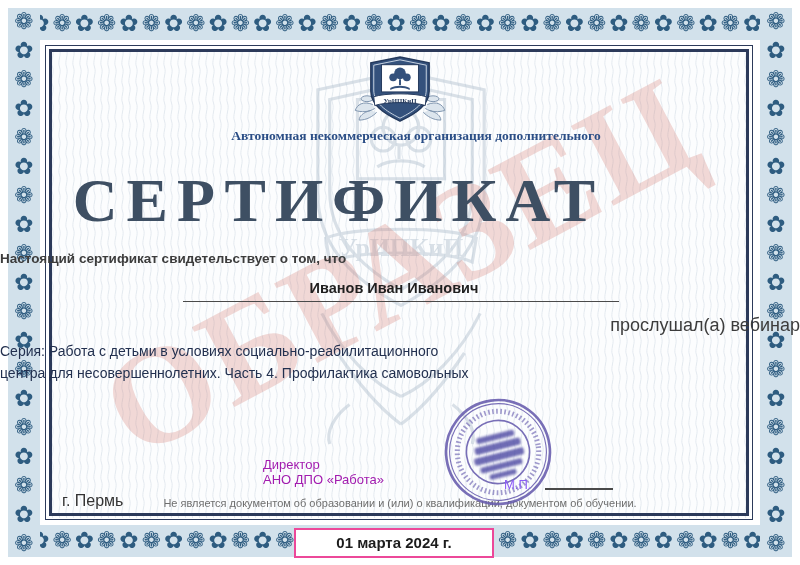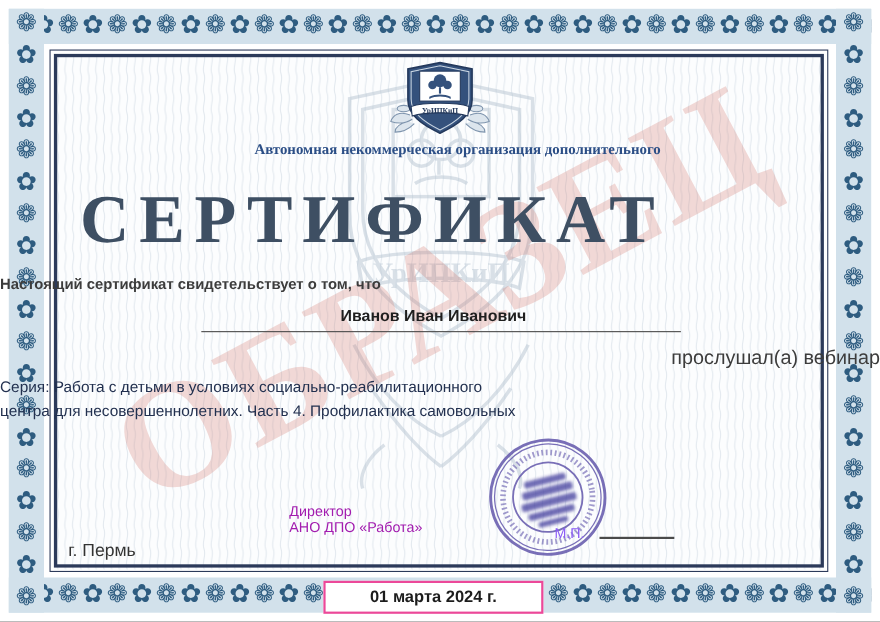--- a/index.html
+++ b/index.html
@@ -157,16 +157,17 @@
   </svg>
 
   <div class="ct city">г. Пермь</div>
   <div class="ct director">
     <div>Директор</div>
     <div>АНО ДПО «Работа»</div>
   </div>
   <div class="ct mp">М.П.</div>
   <div class="ct sig-line"></div>
 
+  <div class="ct disclaimer">Не является документом об образовании и (или) о квалификации, документом об обучении.</div>
 
   <div class="ct date-box">01 марта 2024 г.</div>
 
 </div>
 
 </body></html>

